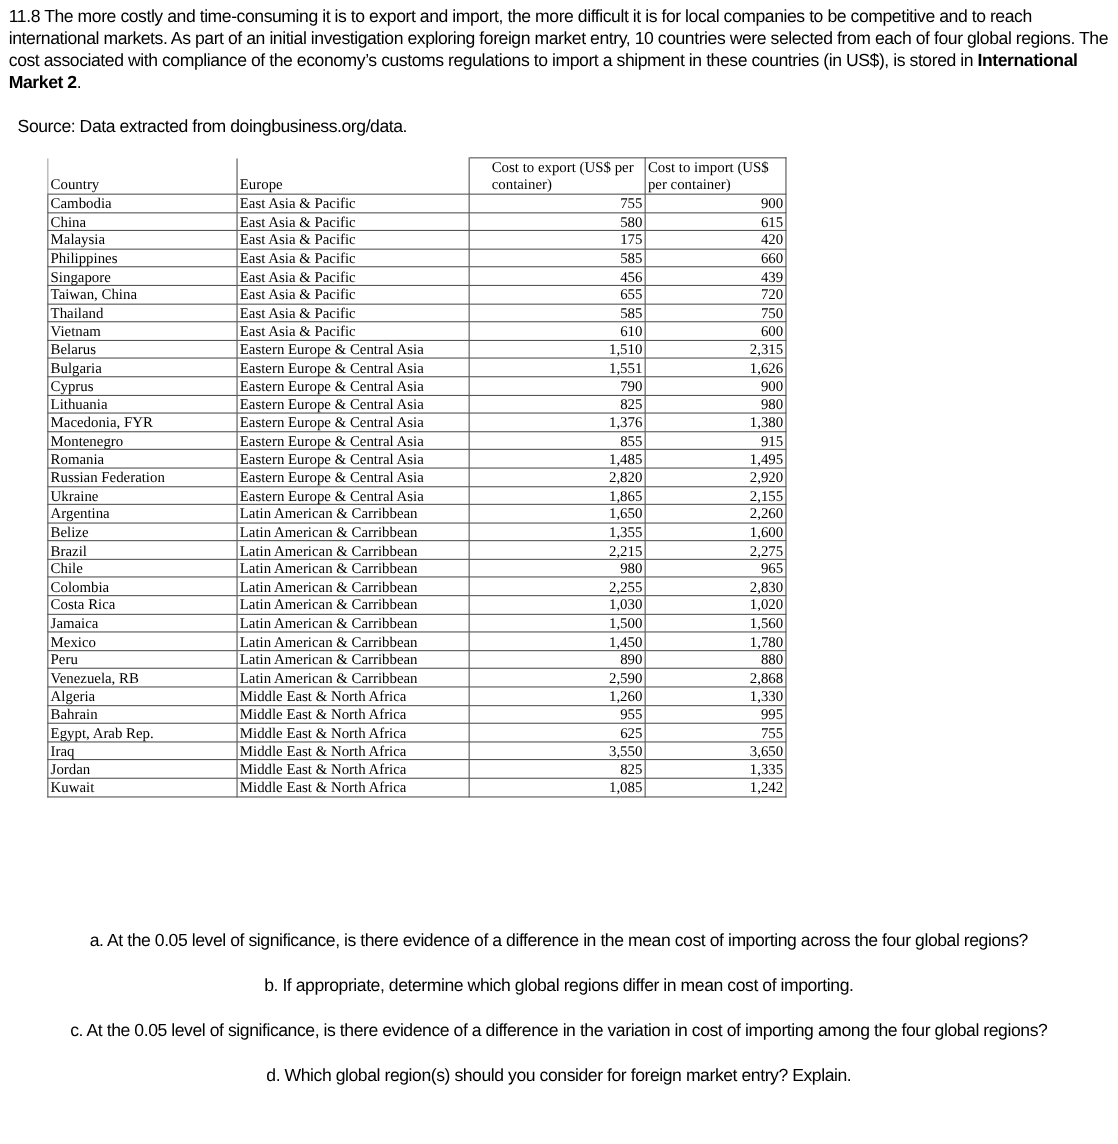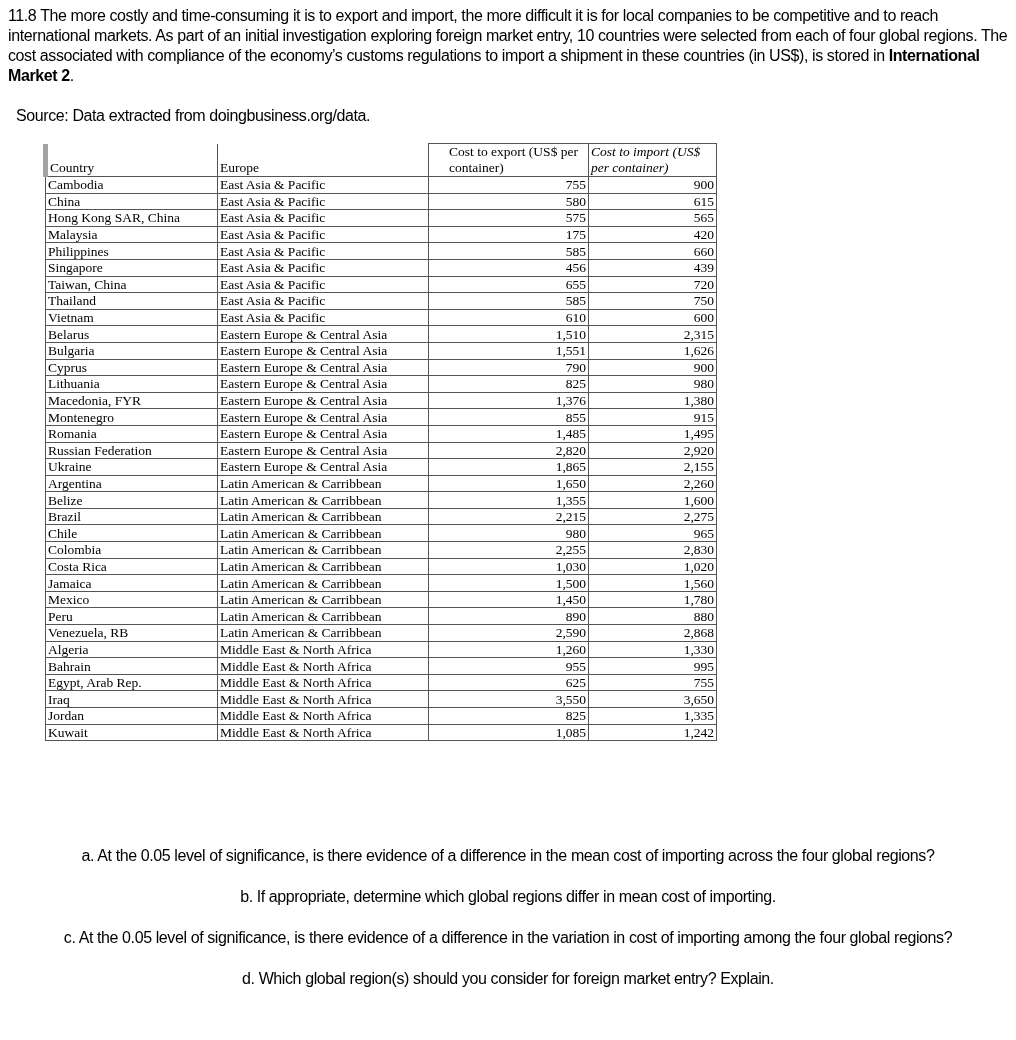--- a/index.html
+++ b/index.html
@@ -31,44 +31,38 @@
 
 <table id="tbl" class="serif">
   <colgroup>
       <col class="c1">
       <col class="c2">
       <col class="c3">
       <col class="c4">
     </colgroup>
   <thead>
     <tr>
-      <th style="border-top:none;border-left:5px solid #a3a3a3;margin-left:24px;">Country</th>
+      <th style="border-top:none;border-left:1px solid #a3a3a3;margin-left:24px;">Country</th>
       <th style="border-top:none;">Europe</th>
       <th style="white-space:normal;padding-left:20px;">Cost to export (US$ per container)</th>
-      <th style="white-space:normal;font-style:italic;">Cost to import (US$ per container)</th>
+      <th style="white-space:normal;">Cost to import (US$ per container)</th>
     </tr>
   </thead>
   <tbody id="tbody">
       <tr>
         <td>Cambodia</td>
         <td>East Asia &amp; Pacific</td>
         <td class="num">755</td>
         <td class="num">900</td>
       </tr>
       <tr>
         <td>China</td>
         <td>East Asia &amp; Pacific</td>
         <td class="num">580</td>
         <td class="num">615</td>
-      </tr>
-      <tr>
-        <td>Hong Kong SAR, China</td>
-        <td>East Asia &amp; Pacific</td>
-        <td class="num">575</td>
-        <td class="num">565</td>
       </tr>
       <tr>
         <td>Malaysia</td>
         <td>East Asia &amp; Pacific</td>
         <td class="num">175</td>
         <td class="num">420</td>
       </tr>
       <tr>
         <td>Philippines</td>
         <td>East Asia &amp; Pacific</td>

